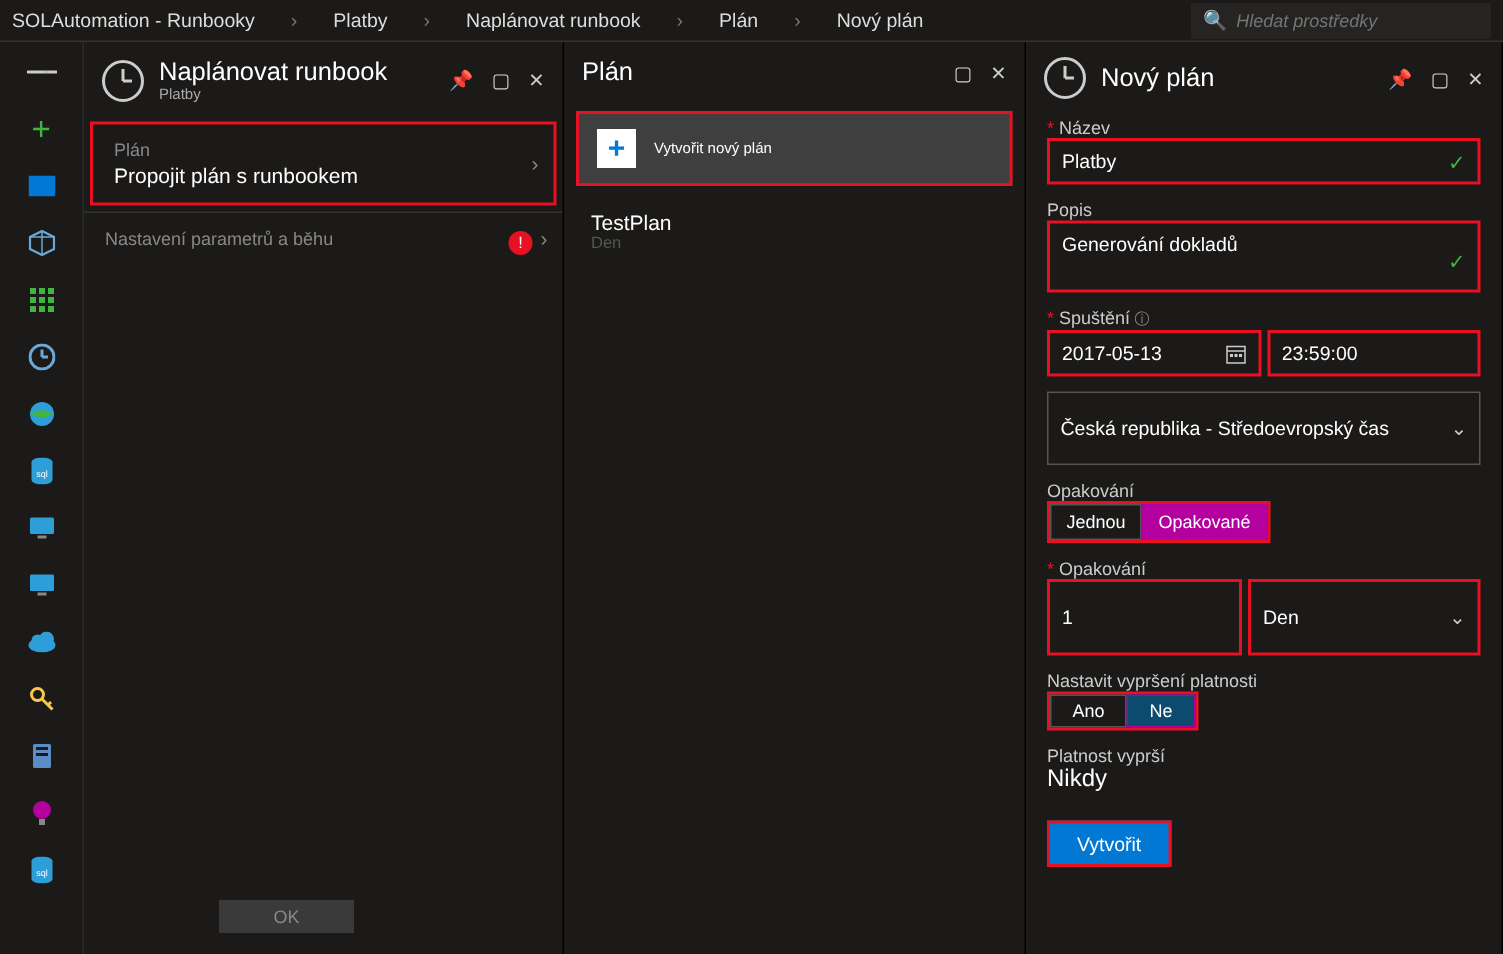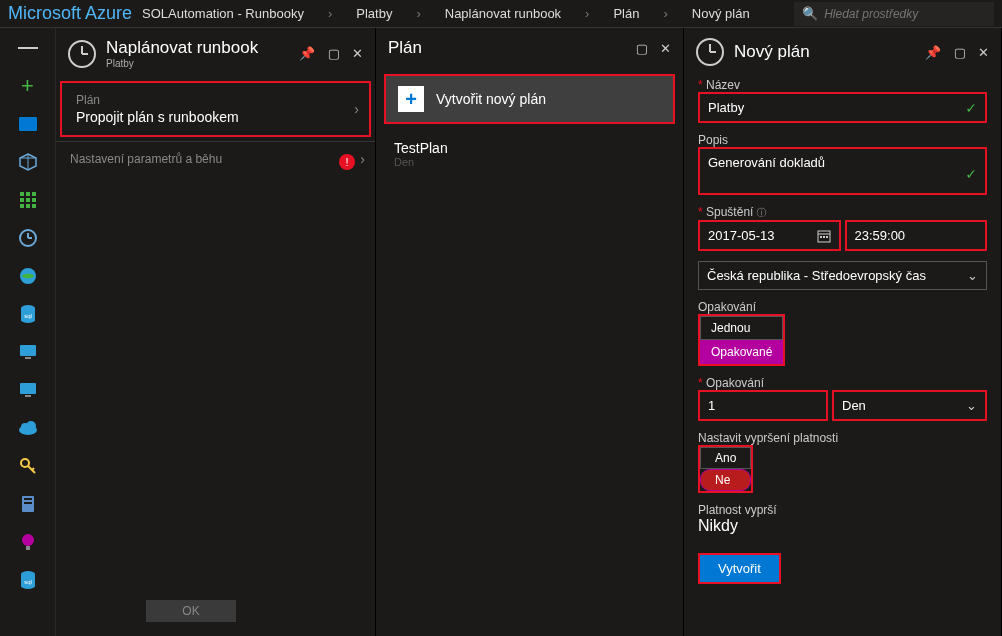--- a/index.html
+++ b/index.html
@@ -40,59 +40,58 @@
 .listitem .chev { position: absolute; right: 10px; top: 50%; transform: translateY(-50%); color: #888; font-size: 14px; }
 .listitem.plain { border: none; border-top: 1px solid #333; margin: 0; }
 .alertdot { position: absolute; right: 20px; top: 12px; width: 16px; height: 16px; background: #e81123; border-radius: 50%; color: #fff; font-size: 11px; display: flex; align-items: center; justify-content: center; }
 .okbtn { position: absolute; bottom: 14px; left: 90px; width: 90px; height: 22px; background: #3a3a3a; color: #888; font-size: 12px; display: flex; align-items: center; justify-content: center; cursor: pointer; }
 
 
 .blade2 { width: 308px; }
 .plusbtn { display: flex; align-items: center; gap: 12px; padding: 10px 12px; margin: 8px 8px; border: 2px solid #e81123; background: #3f3f3f; cursor: pointer; }
 .plusbox { width: 26px; height: 26px; background: #fff; display: flex; align-items: center; justify-content: center; }
 .plusbox span { color: #0078d4; font-size: 20px; font-weight: bold; }
-.plusbtn .ptxt { color: #fff; font-size: 14px; text-align: center; }
+.plusbtn .ptxt { color: #fff; font-size: 10px; text-align: center; }
 .schedrow { padding: 8px 18px; color: #fff; font-size: 14px; cursor: pointer; }
 .schedrow .sub { color: #555; font-size: 11px; }
 
 
 .blade3 { flex: 1; padding-bottom: 10px; overflow: hidden; }
 .form { padding: 4px 14px; display: flex; flex-direction: column; gap: 10px; font-size: 12px; }
 .flabel { color: #ccc; font-size: 12px; }
 .req::before { content: "* "; color: #e81123; }
 .field { border: 2px solid #e81123; background: #1b1a19; display: flex; align-items: center; }
 .field input, .field textarea { background: transparent; border: none; outline: none; color: #fff; font-size: 13px; padding: 6px 8px; width: 100%; font-family: inherit; resize: none; }
 .field textarea { height: 44px; }
 .check { color: #41b441; padding: 0 8px; font-size: 14px; }
 .daterow { display: flex; gap: 4px; }
 .daterow .field { flex: 1; }
 .calicon { padding: 0 8px; color: #ccc; display: flex; align-items: center; justify-content: center; }
-.select { border: 1px solid #555; display: flex; align-items: center; padding: 6px 8px; font-size: 13px; color: #fff; cursor: pointer; position: relative; }
+.select { border: 1px solid #555; display: flex; align-items: center; padding: 16px 8px; font-size: 13px; color: #fff; cursor: pointer; position: relative; }
 .select .caret { margin-left: auto; color: #ccc; }
-.toggle { display: flex; border: 2px solid #e81123; width: fit-content; flex-direction: column; }
+.toggle { display: flex; border: 2px solid #e81123; width: fit-content; }
 .toggle .opt { padding: 4px 10px; font-size: 12px; color: #fff; cursor: pointer; border: 1px solid #555; }
 .toggle .opt.active { background: #b4009e; border-color: #b4009e; }
 .toggle.yn { border: 2px solid #e81123; }
 .toggle.yn .opt { padding: 3px 14px; }
-.toggle.yn .opt.active { background: #b91c1c; border-radius: 10px; }
+.toggle.yn .opt.active { background: #0c4a6e; }
 .oprow { display: flex; gap: 4px; }
 .oprow .field { width: 130px; }
 .oprow .select { flex: 1; border: 2px solid #e81123; border-left: 2px solid #e81123; }
 .createbtn { background: #0078d4; border: 2px solid #e81123; color: #fff; padding: 6px 18px; font-size: 13px; width: fit-content; cursor: pointer; margin-top: 8px; }
 .infoicon { color: #888; font-size: 10px; margin-left: 3px; }
 .plainval { color: #fff; font-size: 16px; }
 
 
 svg { display: block; }
 </style>
 </head>
 <body>
 
 <div class="topbar">
-  <div class="brand">Microsoft Azure</div>
   <div class="crumbs">
     <span class="crumb">SOLAutomation - Runbooky</span>
     <span class="crumb-sep">›</span>
     <span class="crumb">Platby</span>
     <span class="crumb-sep">›</span>
     <span class="crumb">Naplánovat runbook</span>
     <span class="crumb-sep">›</span>
     <span class="crumb">Plán</span>
     <span class="crumb-sep">›</span>
     <span class="crumb">Nový plán</span>

